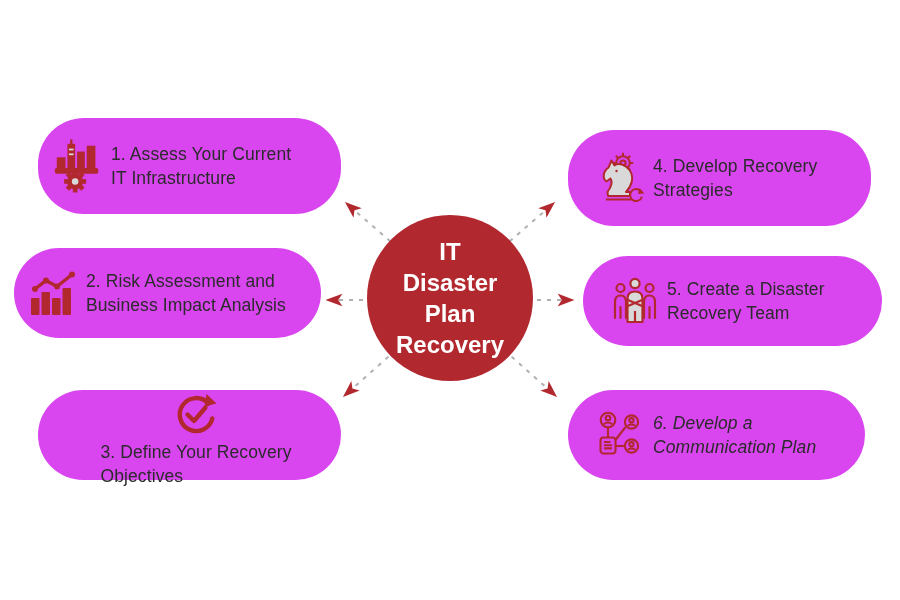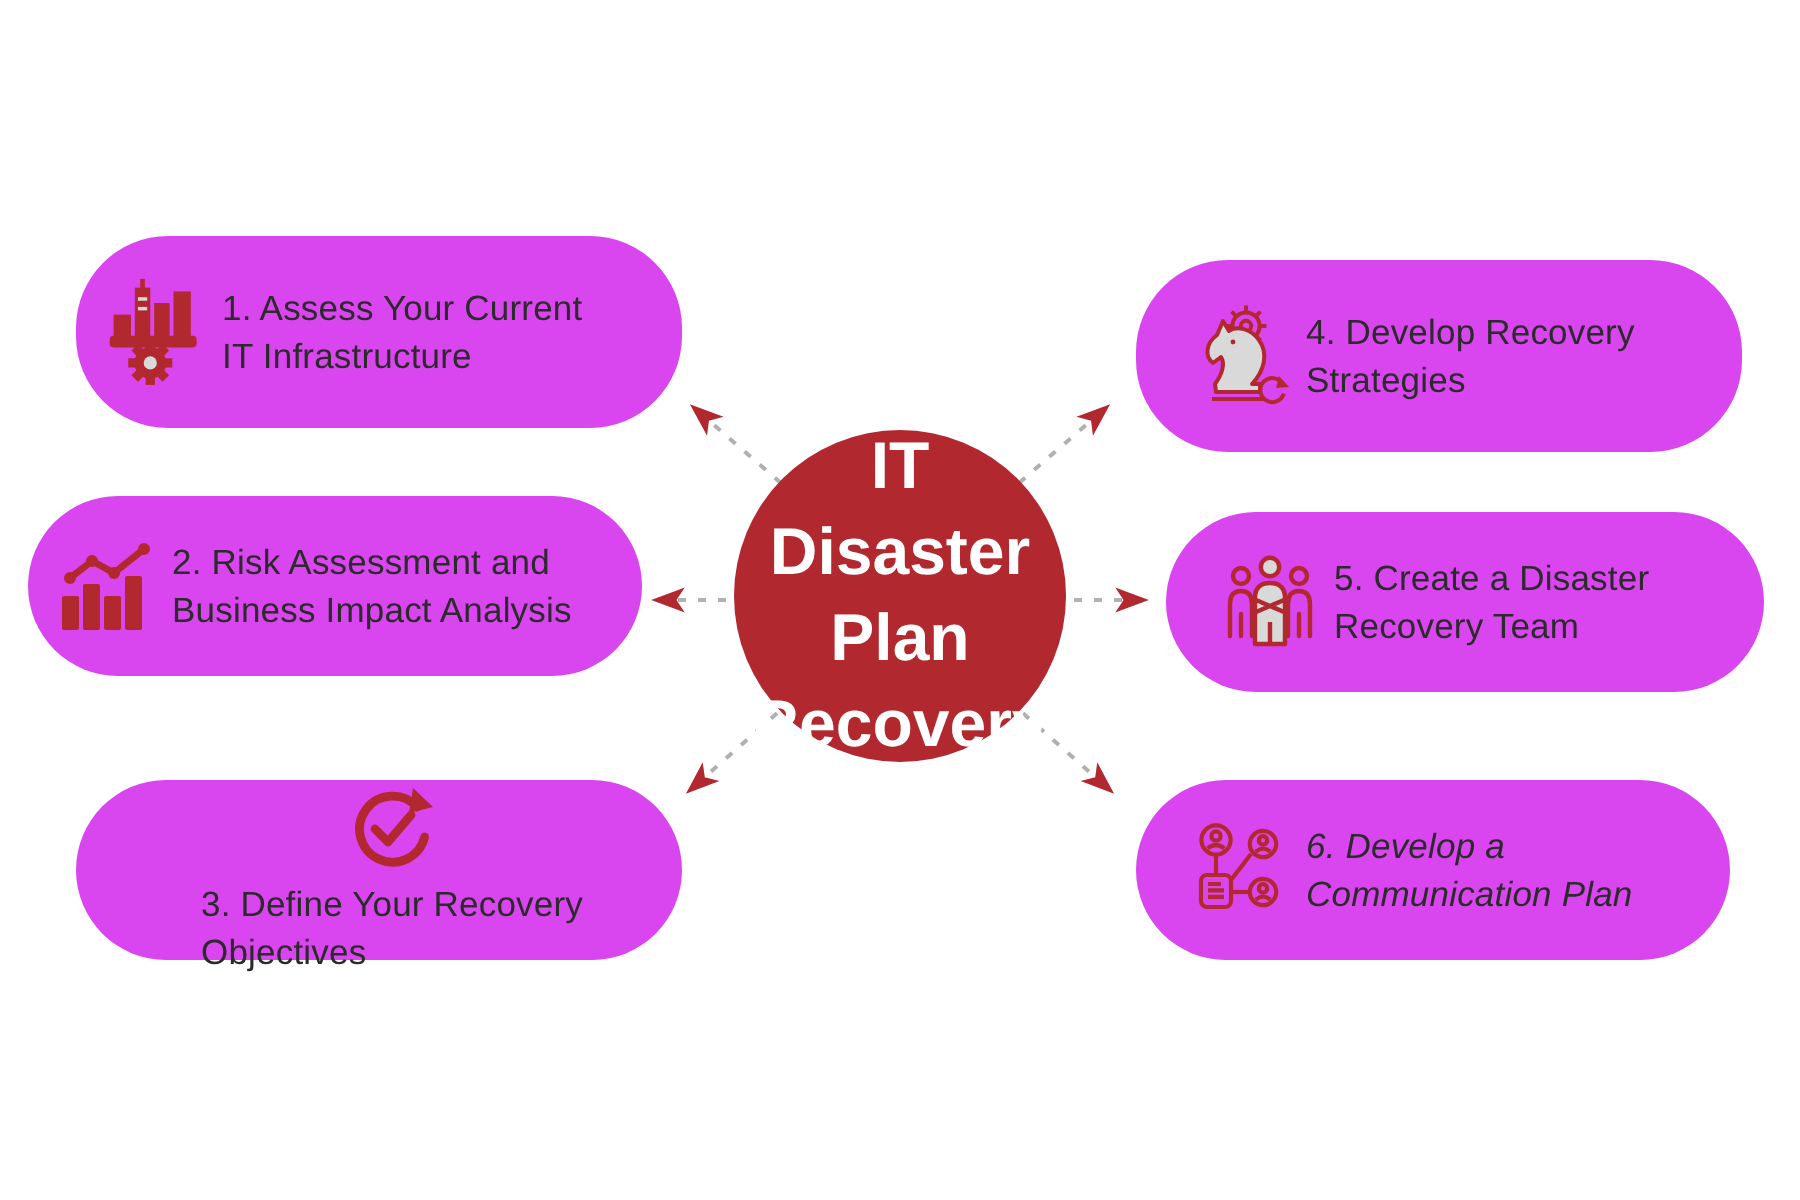--- a/index.html
+++ b/index.html
@@ -18,21 +18,21 @@
   .pill1{left:38px;top:118px;width:303px;height:96px;padding-left:13px;}
   .pill2{left:14px;top:248px;width:307px;height:90px;padding-left:12px;}
   .pill3{left:38px;top:390px;width:303px;height:90px;padding-left:13px;flex-direction:column;}
   .pill4{left:568px;top:130px;width:303px;height:96px;padding-left:25px;}
   .pill5{left:583px;top:256px;width:299px;height:90px;padding-left:24px;}
   .pill6{left:568px;top:390px;width:297px;height:90px;padding-left:25px;font-style:italic;}
   .center-hub{
     position:absolute;left:367px;top:215px;width:166px;height:166px;border-radius:50%;
     background:#b2282f;display:flex;align-items:center;justify-content:center;text-align:center;
   }
-  .center-hub .hub-title{color:#ffffff;font-weight:bold;font-size:33px;line-height:1.3;}
+  .center-hub .hub-title{color:#ffffff;font-weight:bold;font-size:24px;line-height:1.3;}
   .center-hub .hub-title span{display:block;}
 </style>
 </head>
 <body>
 
 <div class="canvas">
 
   <svg class="connectors" xmlns="http://www.w3.org/2000/svg">
     <defs>
       <marker id="arrow" viewBox="0 0 12 10" markerUnits="userSpaceOnUse" markerWidth="17" markerHeight="14" refX="11" refY="5" orient="auto">

